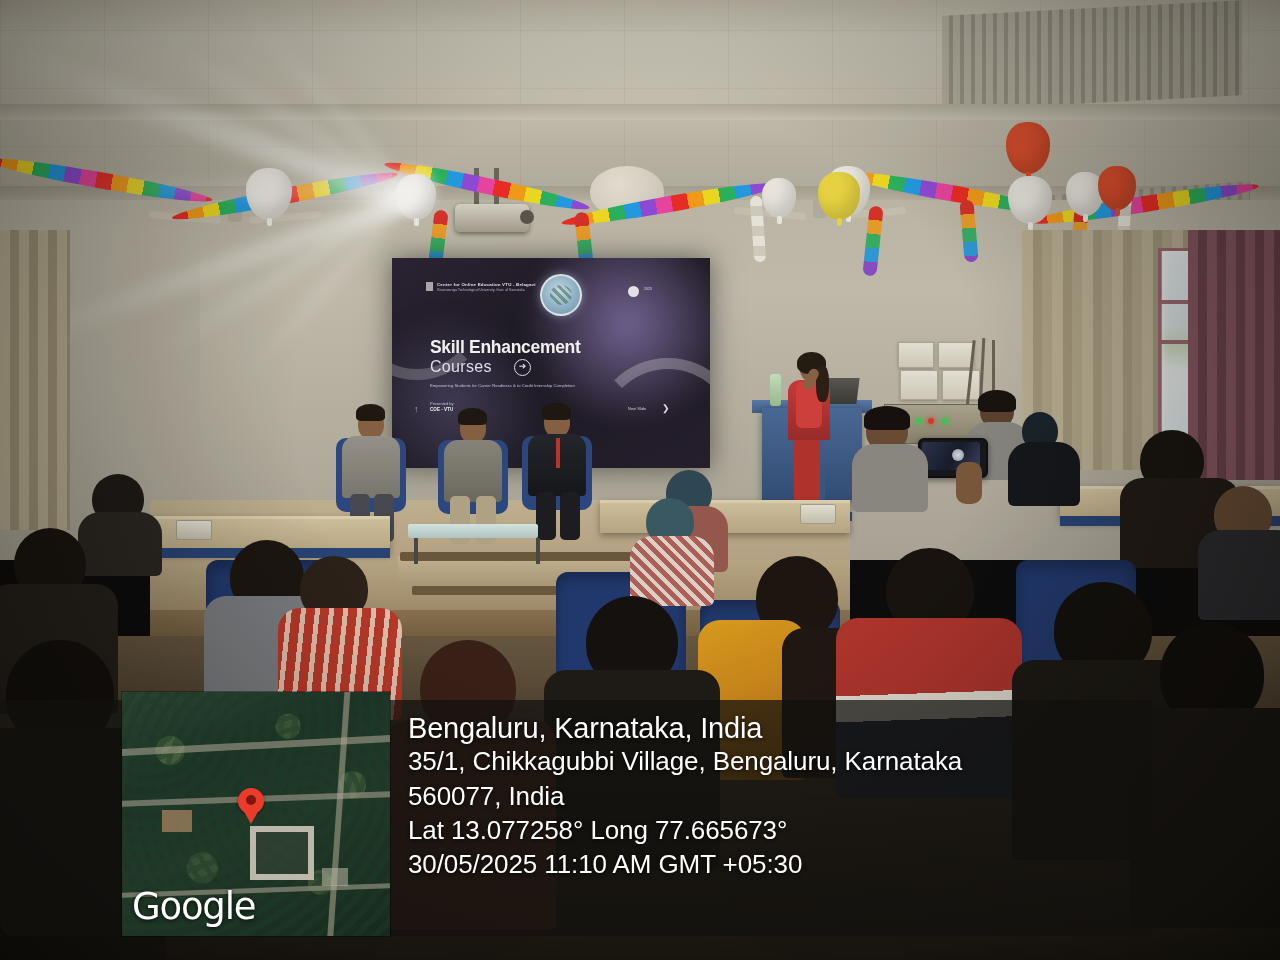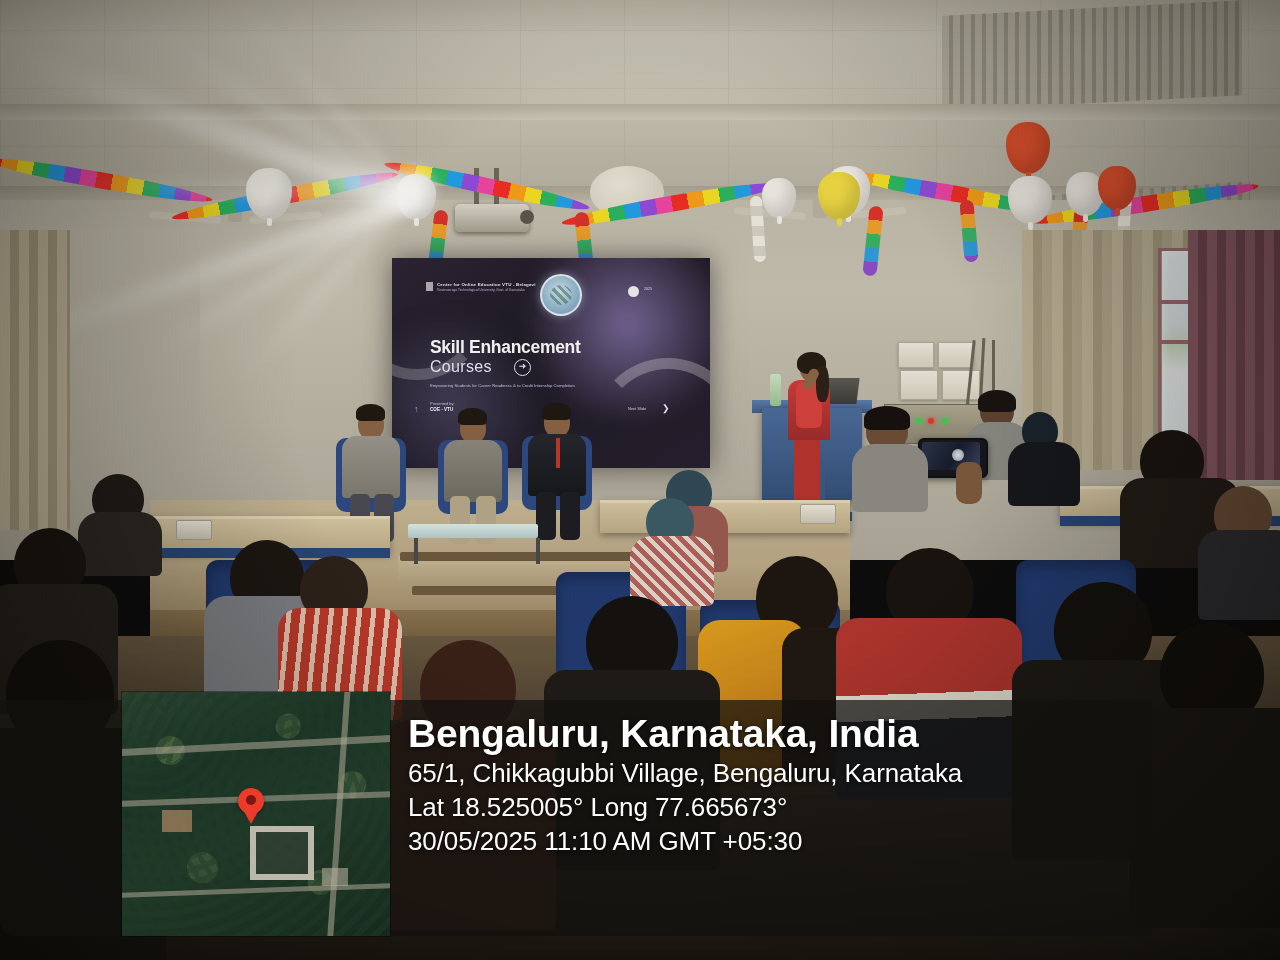--- a/index.html
+++ b/index.html
@@ -311,21 +311,21 @@
   .map-pin{position:absolute;left:116px;top:96px;width:26px;height:26px;border-radius:50% 50% 50% 50%;
     background:#ea3b2b;box-shadow:0 1px 3px rgba(0,0,0,.5);}
   .map-pin:after{content:"";position:absolute;left:4px;top:20px;width:18px;height:16px;background:#ea3b2b;
     clip-path:polygon(50% 100%,0 0,100% 0);}
   .map-pin .hole{position:absolute;left:8px;top:7px;width:10px;height:10px;border-radius:50%;background:#7e160f;}
   .map-logo{position:absolute;left:10px;bottom:8px;color:#fff;font-size:37px;font-weight:400;
     letter-spacing:-1.2px;text-shadow:0 1px 4px rgba(0,0,0,.8);font-family:"DejaVu Sans",sans-serif;}
 
   #info-text{position:absolute;left:408px;top:712px;width:740px;color:#fff;
     text-shadow:0 1px 4px rgba(0,0,0,.85);}
-  #info-text .city{font-size:39px;font-weight:700;line-height:1.12;letter-spacing:-.2px;}
+  #info-text .city{font-size:29px;font-weight:400;line-height:1.12;letter-spacing:-.2px;}
   #info-text .line{font-size:26px;font-weight:400;line-height:1.31;letter-spacing:-.1px;}
 </style>
 </head>
 <body>
 
 <div id="photo">
 
   <div class="ceiling">
       <div class="ceil-grid"></div>
     </div>
@@ -603,22 +603,24 @@
     <div class="map-road mr1"></div>
     <div class="map-road mr2"></div>
     <div class="map-road mr3"></div>
     <div class="map-road mr4"></div>
     <div class="map-bld mb2"></div>
     <div class="map-bld mb3"></div>
     <div class="map-bld mb1"></div>
     <div class="map-pin">
         <div class="hole"></div>
       </div>
+    <div class="map-logo">Google</div>
   </div>
 
   <div id="info-text">
     <div class="city">Bengaluru, Karnataka, India</div>
-    <div class="line">65/1, Chikkagubbi Village, Bengaluru, Karnataka</div>
-    <div class="line">Lat 18.525005° Long 77.665673°</div>
+    <div class="line">35/1, Chikkagubbi Village, Bengaluru, Karnataka</div>
+    <div class="line">560077, India</div>
+    <div class="line">Lat 13.077258° Long 77.665673°</div>
     <div class="line">30/05/2025 11:10 AM GMT +05:30</div>
   </div>
 
 </div>
 
 </body></html>

